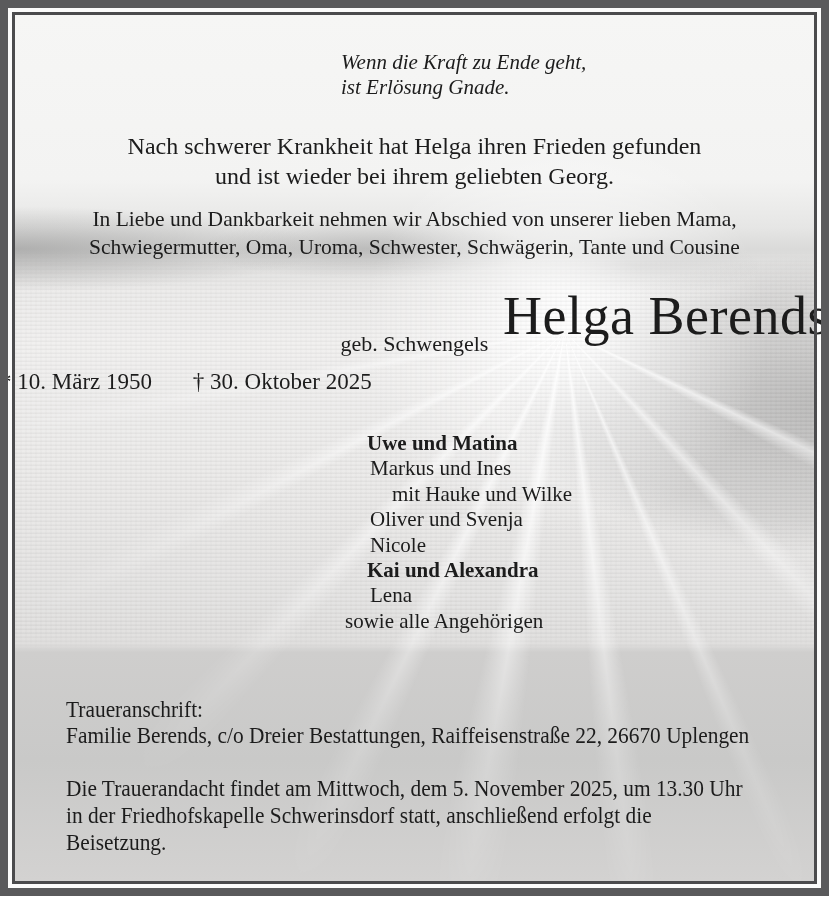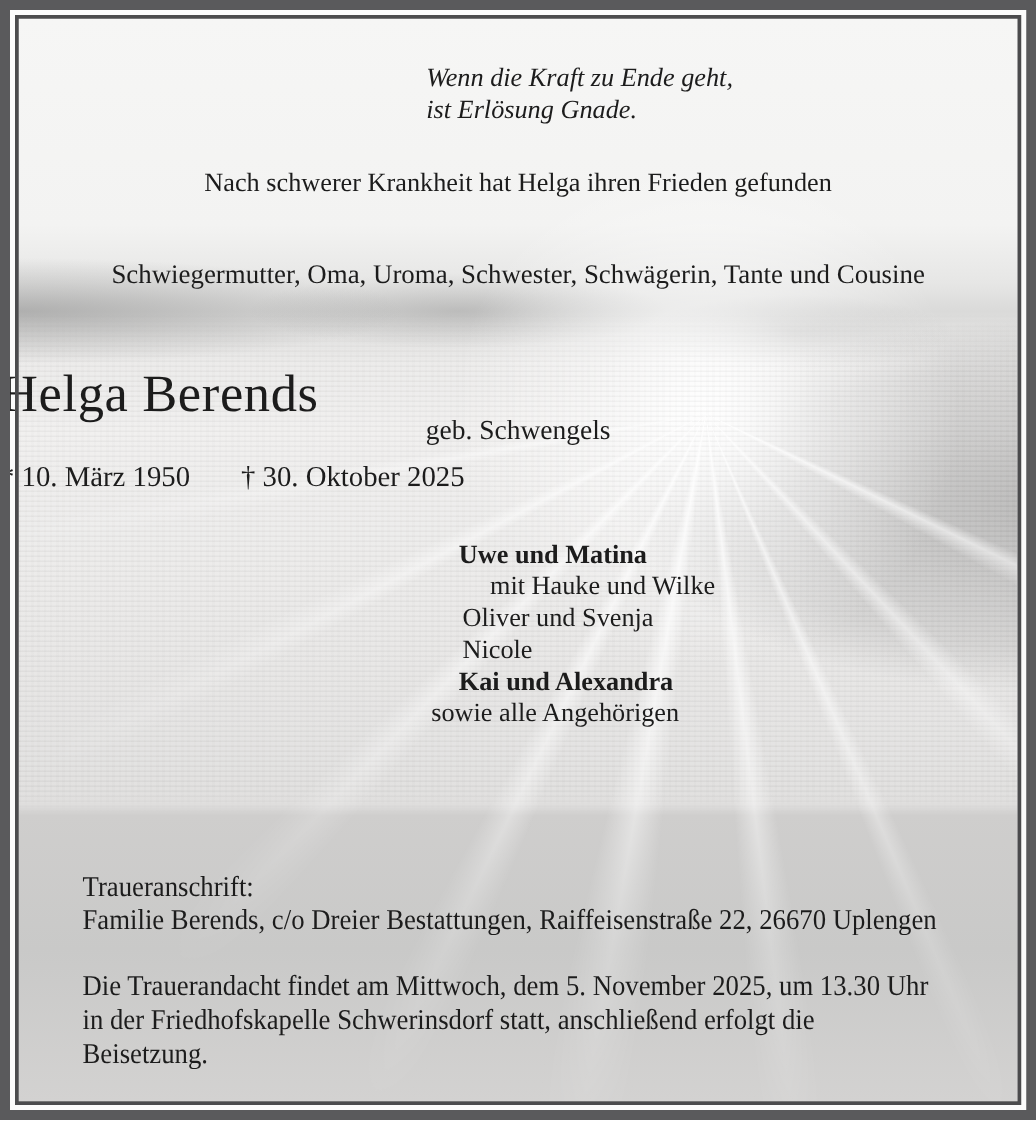--- a/index.html
+++ b/index.html
@@ -45,23 +45,23 @@
     background:
       repeating-linear-gradient(180deg, rgba(120,120,120,0.12) 0 1px, rgba(255,255,255,0.12) 1px 3px, rgba(150,150,150,0.07) 3px 4px),
       repeating-linear-gradient(90deg, rgba(140,140,140,0.05) 0 2px, rgba(255,255,255,0.05) 2px 5px);
     -webkit-mask-image:linear-gradient(180deg, transparent 0%, #000 12%, #000 95%, transparent 100%);
             mask-image:linear-gradient(180deg, transparent 0%, #000 12%, #000 95%, transparent 100%);
   }
   
   .text-layer{position:absolute;inset:0;z-index:2;}
   .block{position:absolute;white-space:nowrap;}
   .quote{left:341px;top:50px;font-style:italic;font-size:21px;line-height:25px;}
-  .intro{left:0;right:0;top:131px;text-align:center;font-size:21px;line-height:30px;}
+  .intro{left:0;right:0;top:131px;text-align:center;font-size:24px;line-height:30px;}
   .farewell{left:0;right:0;top:205px;text-align:center;font-size:21.5px;line-height:28px;}
-  .deceased-name{left:0;right:0;top:288px;text-align:left;font-size:42px;line-height:56px;font-weight:400;letter-spacing:0.5px;}
+  .deceased-name{left:0;right:0;top:288px;text-align:right;font-size:54px;line-height:56px;font-weight:400;letter-spacing:0.5px;}
   .maiden{left:0;right:0;top:332px;text-align:center;font-size:22px;line-height:23px;}
   .dates{left:0;right:0;top:369px;font-size:23px;line-height:25px;}
   .dates .death-date{margin-left:35px;}
   .mourners{left:345px;top:431px;font-size:21px;line-height:25.4px;}
   .mourners .b{font-weight:bold;margin-left:22px;}
   .mourners .i1{padding-left:25px;}
   .mourners .i2{padding-left:47px;}
   .address-block{left:66px;top:697px;font-size:23px;line-height:26px;transform:scaleX(0.93);transform-origin:left top;}
   .service-block{left:66px;top:775px;font-size:23px;line-height:27px;transform:scaleX(0.93);transform-origin:left top;}
 </style>
@@ -77,41 +77,45 @@
 
   <div class="text-layer">
 
     <div class="block quote">
       <div>Wenn die Kraft zu Ende geht,</div>
       <div>ist Erlösung Gnade.</div>
     </div>
 
     <div class="block intro">
       <div>Nach schwerer Krankheit hat Helga ihren Frieden gefunden</div>
+      <div>und ist wieder bei ihrem geliebten Georg.</div>
     </div>
 
     <div class="block farewell">
+      <div>In Liebe und Dankbarkeit nehmen wir Abschied von unserer lieben Mama,</div>
       <div>Schwiegermutter, Oma, Uroma, Schwester, Schwägerin, Tante und Cousine</div>
     </div>
 
     <div class="block deceased-name">Helga Berends</div>
 
     <div class="block maiden">geb. Schwengels</div>
 
     <div class="block dates">
       <span class="birth-date">* 10. März 1950</span>
       <span class="death-date">† 30. Oktober 2025</span>
     </div>
 
     <div class="block mourners">
       <div class="b">Uwe und Matina</div>
+      <div class="i1">Markus und Ines</div>
       <div class="i2">mit Hauke und Wilke</div>
       <div class="i1">Oliver und Svenja</div>
       <div class="i1">Nicole</div>
       <div class="b">Kai und Alexandra</div>
+      <div class="i1">Lena</div>
       <div>sowie alle Angehörigen</div>
     </div>
 
     <div class="block address-block">
       <div>Traueranschrift:</div>
       <div>Familie Berends, c/o Dreier Bestattungen, Raiffeisenstraße 22, 26670 Uplengen</div>
     </div>
 
     <div class="block service-block">
       <div>Die Trauerandacht findet am Mittwoch, dem 5. November 2025, um 13.30 Uhr</div>

